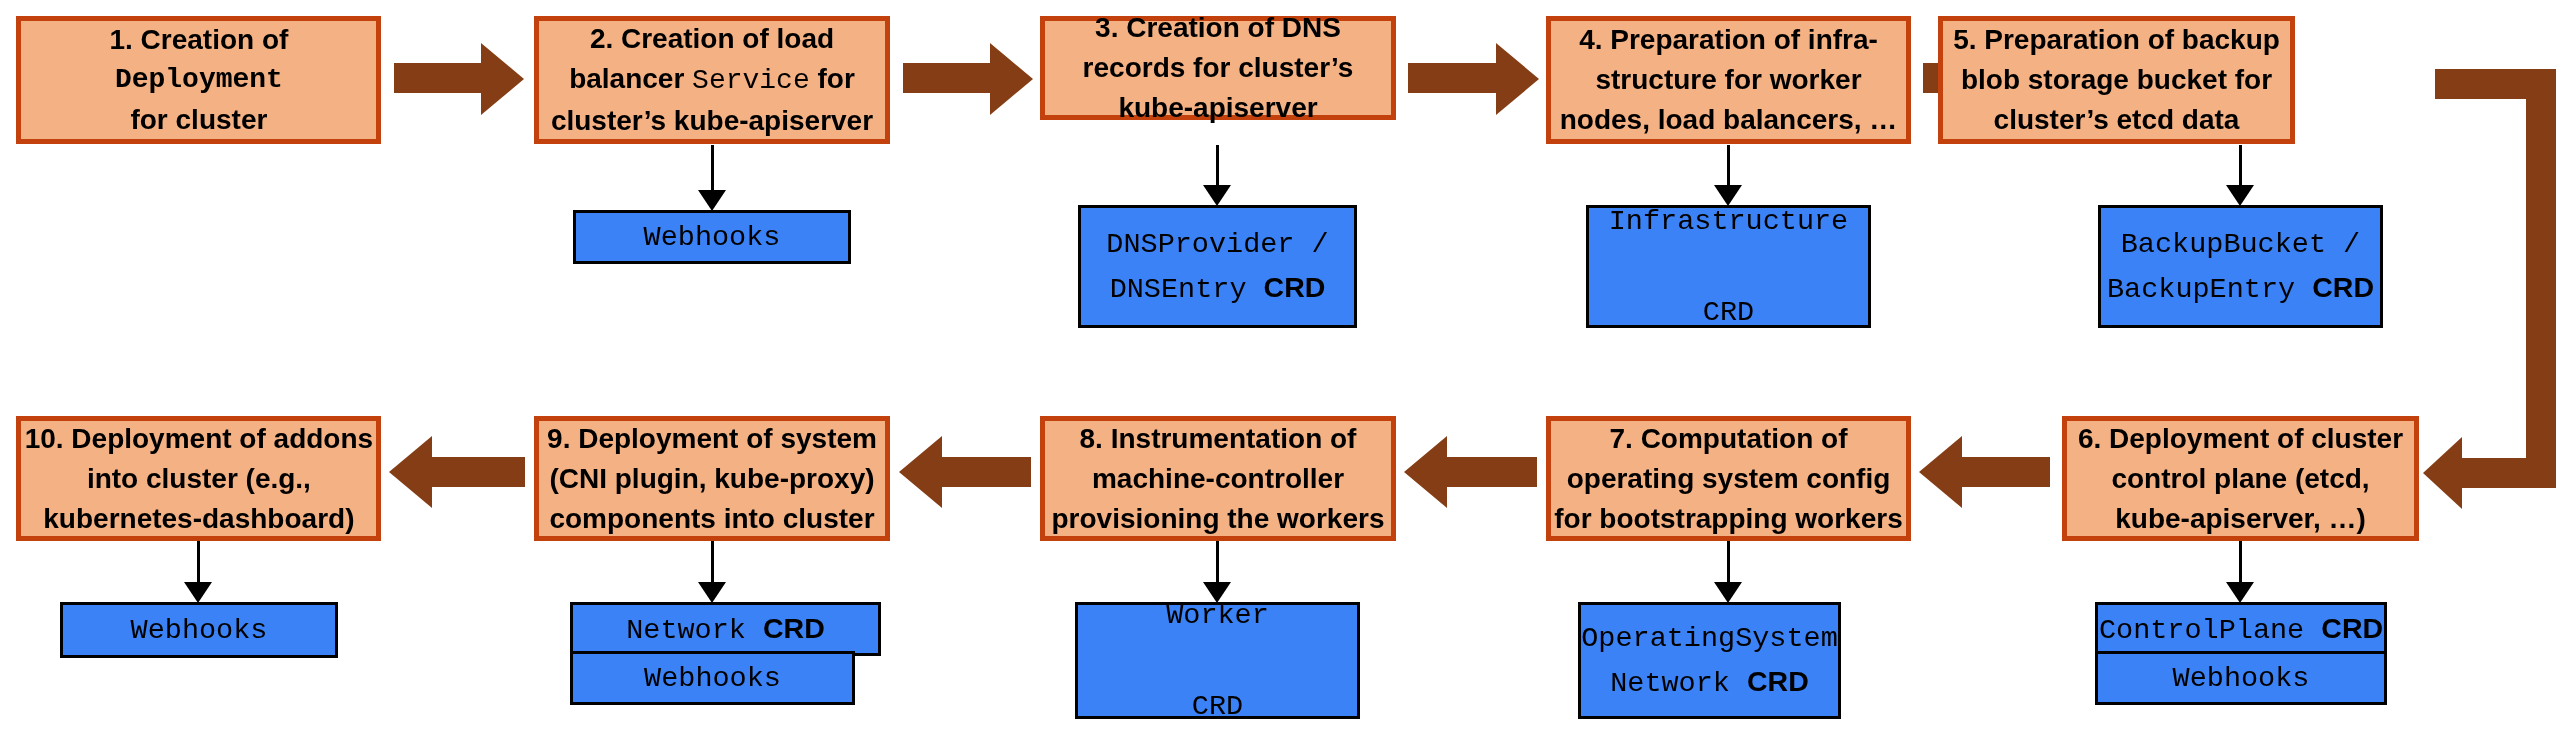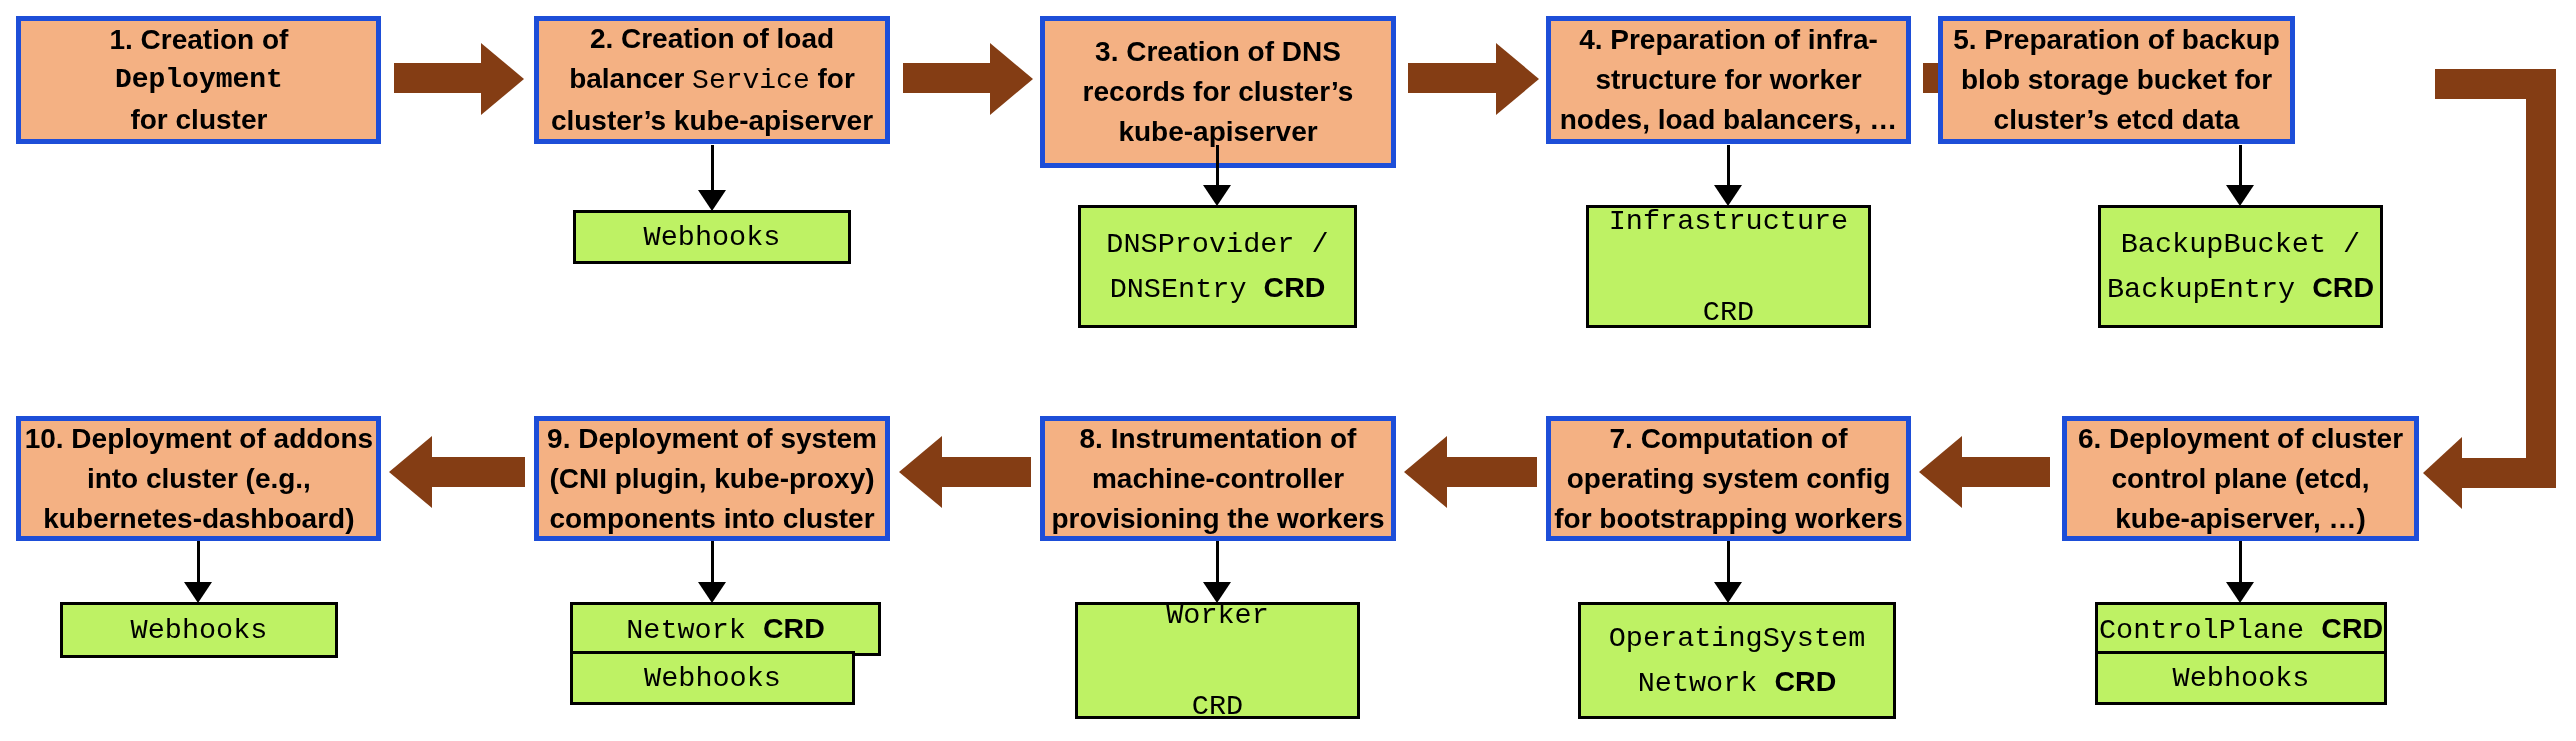--- a/index.html
+++ b/index.html
@@ -2,29 +2,29 @@
 <html style="font-size:11.4px"><head>
 <meta charset="utf-8">
 <style>
   html,body{margin:0;padding:0;background:#ffffff;}
   .canvas{
     position:relative;width:2576px;height:742px;background:#ffffff;overflow:hidden;
     font-family:"Liberation Sans",sans-serif;color:#000;
   }
   
   .step{
-    position:absolute;box-sizing:border-box;background:#F4B183;border:5px solid #1d4ed8;
+    position:absolute;box-sizing:border-box;background:#F4B183;border:5px solid #c2410c;
     display:flex;flex-direction:column;justify-content:center;align-items:center;
   }
   .step .ln{
     font-weight:700;font-size:28px;line-height:40px;white-space:nowrap;text-align:center;
   }
   
   .sub{
-    position:absolute;box-sizing:border-box;background:#bef264;border:3.6px solid #000;
+    position:absolute;box-sizing:border-box;background:#3b82f6;border:3.6px solid #000;
     display:flex;flex-direction:column;justify-content:center;align-items:center;
   }
   .sub .ln{
     font-family:"Liberation Mono","DejaVu Sans Mono",monospace;font-weight:400;
     font-size:28.5px;line-height:43px;white-space:nowrap;text-align:center;
   }
   .mono{font-family:"Liberation Mono","DejaVu Sans Mono",monospace;font-weight:400;}
   .crd{font-family:"Liberation Sans",sans-serif;font-weight:700;margin-top:48px;}
   .bsans{font-family:"Liberation Sans",sans-serif;font-weight:700;}
   
@@ -64,21 +64,21 @@
 
   <div class="stem" style="left:711px;top:145px;height:46px"></div>
   <div class="chead" style="left:698px;top:190px"></div>
   <div class="sub" style="left:573px;top:210px;width:278px;height:54px">
     <div class="ln bsans">Webhooks</div>
   </div>
 
   <div class="bar" style="left:903px;top:63px;width:87px;height:30px"></div>
   <div class="tri-r" style="left:990px;top:43px"></div>
 
-  <div class="step" style="left:1040px;top:16.4px;width:356px;height:152px">
+  <div class="step" style="left:1040px;top:16.4px;width:356px;height:104px">
     <div class="ln">3. Creation of DNS</div>
     <div class="ln">records for cluster’s</div>
     <div class="ln">kube-apiserver</div>
   </div>
 
   <div class="stem" style="left:1216px;top:145px;height:41px"></div>
   <div class="chead" style="left:1203px;top:185px"></div>
   <div class="sub" style="left:1078px;top:205px;width:279px;height:123px">
     <div class="ln">DNSProvider /</div>
     <div class="ln"><span>DNSEntry </span><span class="crd">CRD</span></div>
@@ -140,21 +140,21 @@
   <div class="bar" style="left:1962px;top:457px;width:88px;height:30px"></div>
 
   <div class="step" style="left:1546px;top:416px;width:365px;height:125px">
     <div class="ln">7. Computation of</div>
     <div class="ln">operating system config</div>
     <div class="ln">for bootstrapping workers</div>
   </div>
 
   <div class="stem" style="left:1727px;top:541px;height:41px"></div>
   <div class="chead" style="left:1714px;top:582px"></div>
-  <div class="sub" style="left:1578px;top:602px;width:318px;height:117px">
+  <div class="sub" style="left:1578px;top:602px;width:263px;height:117px">
     <div class="ln">OperatingSystem</div>
     <div class="ln"><span>Network </span><span class="crd">CRD</span></div>
   </div>
 
   <div class="tri-l" style="left:1404px;top:436px"></div>
   <div class="bar" style="left:1447px;top:457px;width:90px;height:30px"></div>
 
   <div class="step" style="left:1040px;top:416px;width:356px;height:125px">
     <div class="ln">8. Instrumentation of</div>
     <div class="ln">machine-controller</div>

